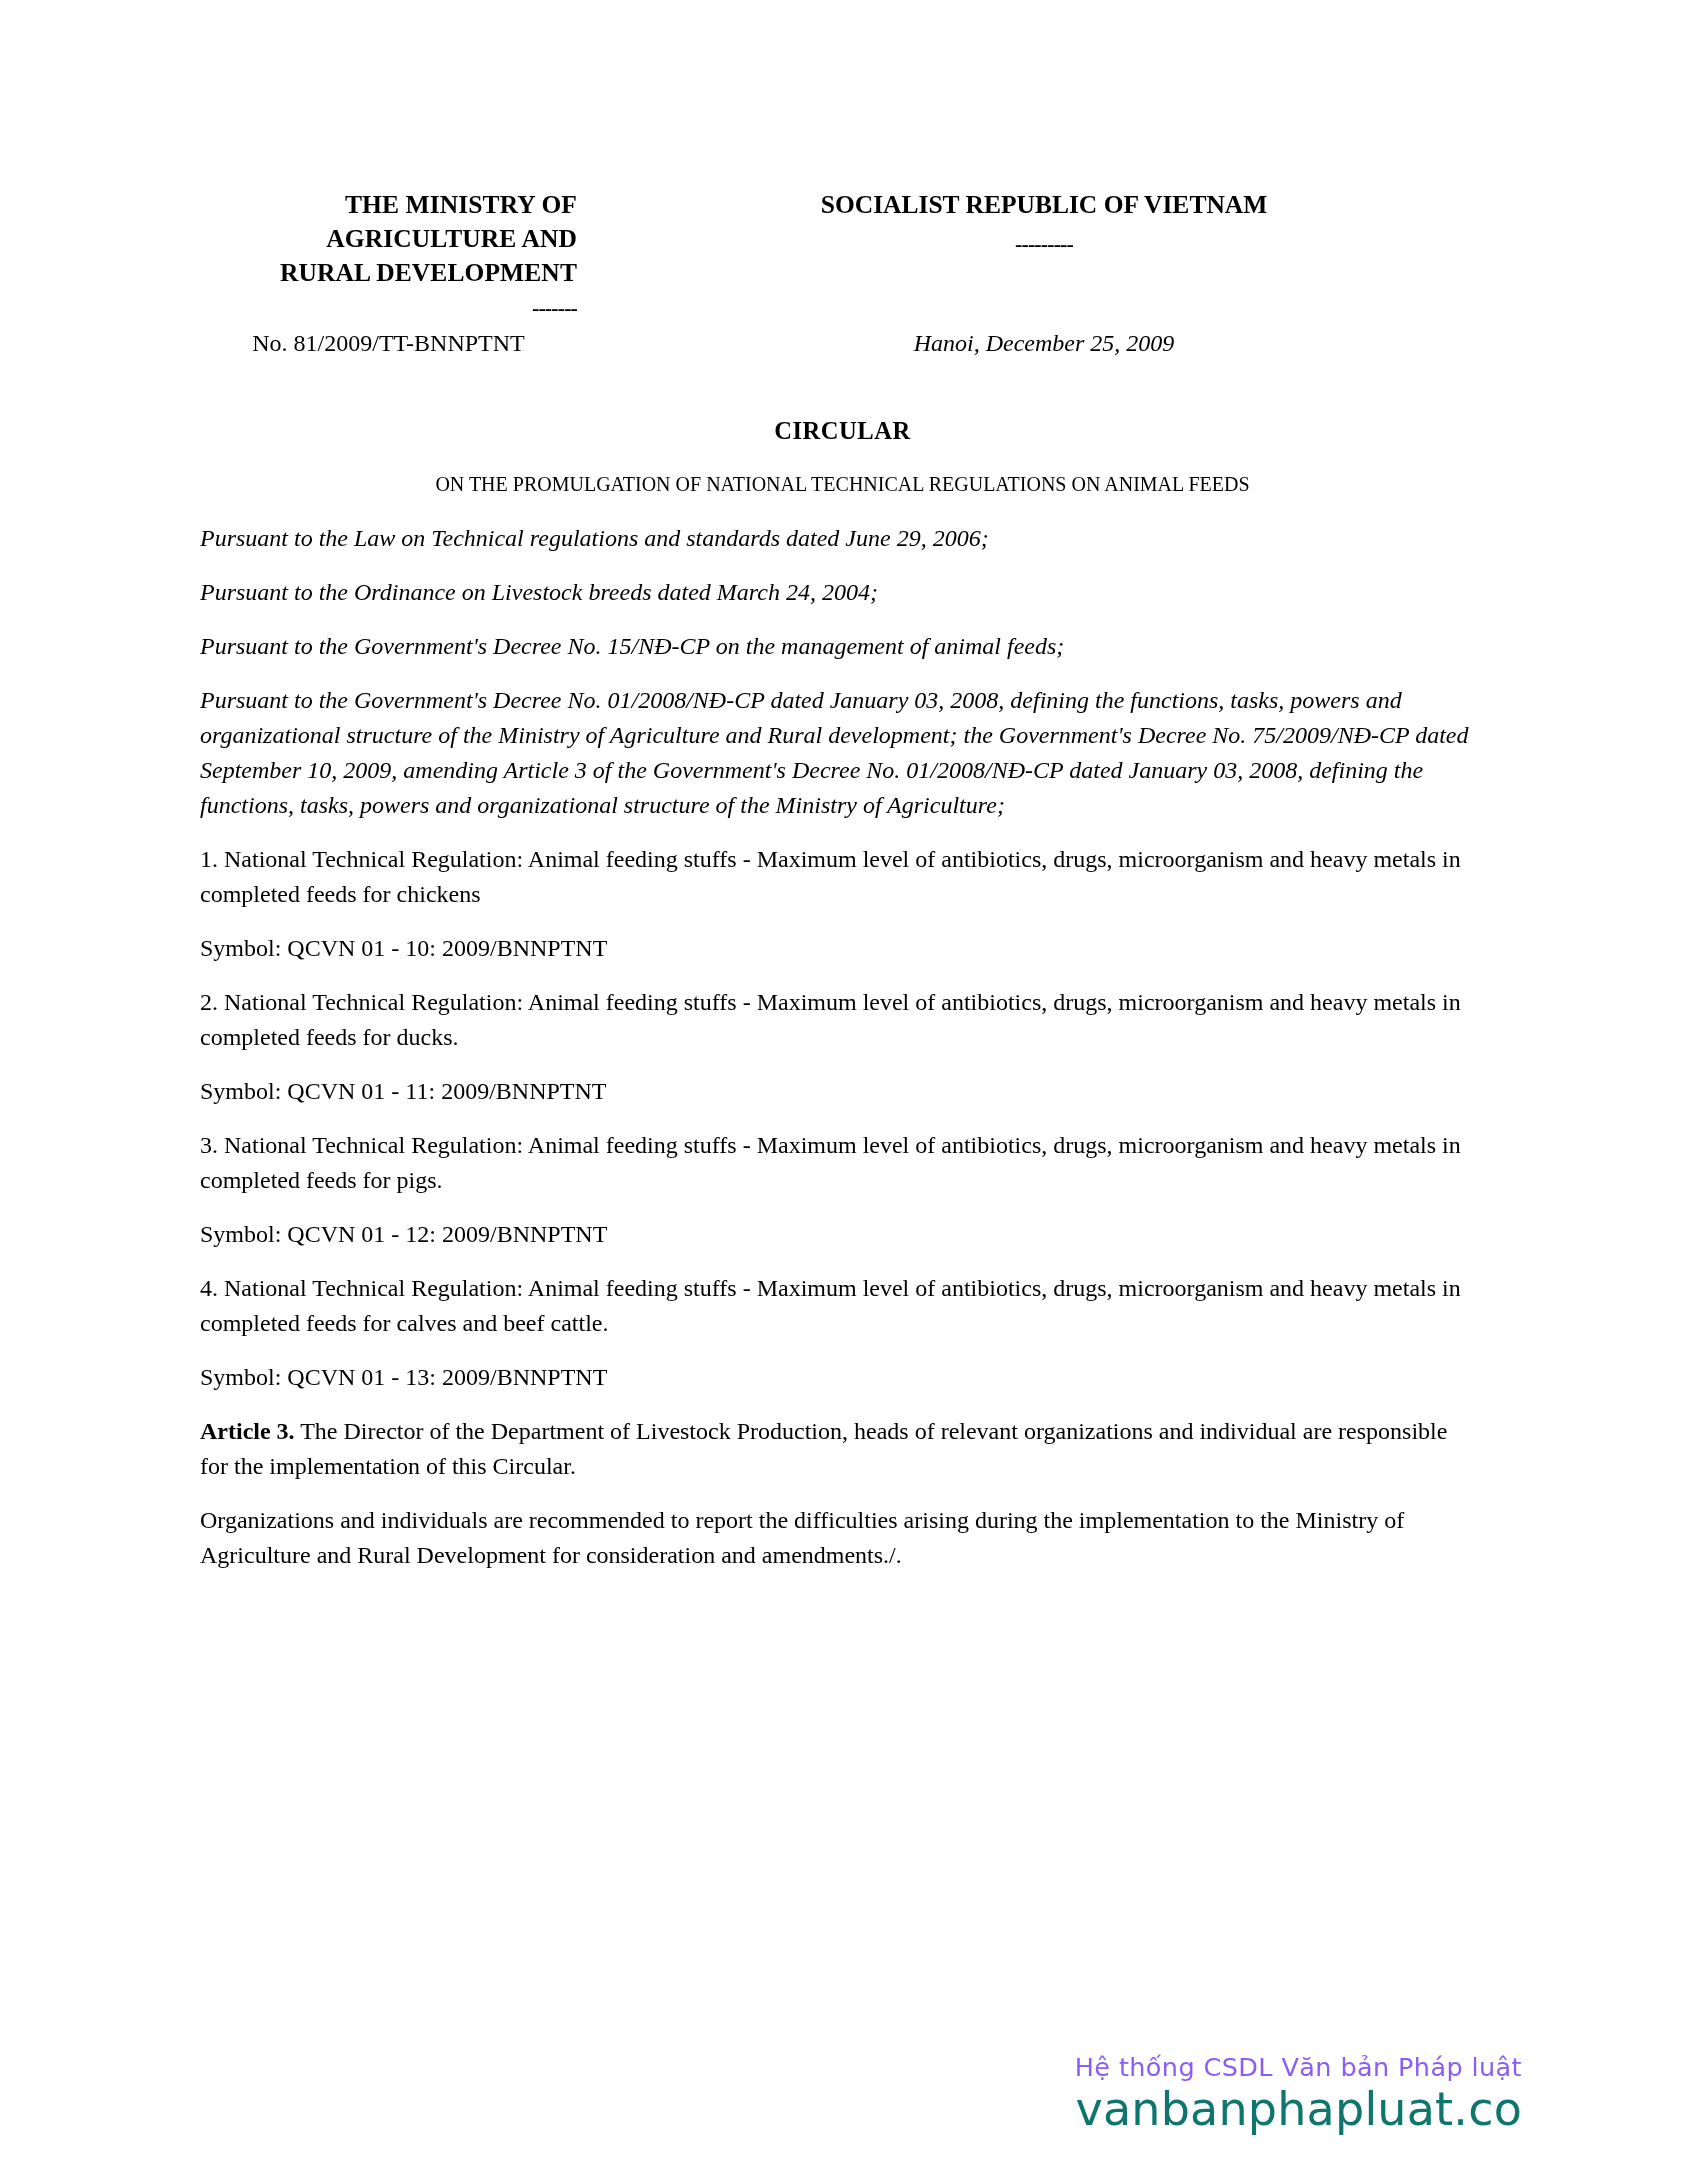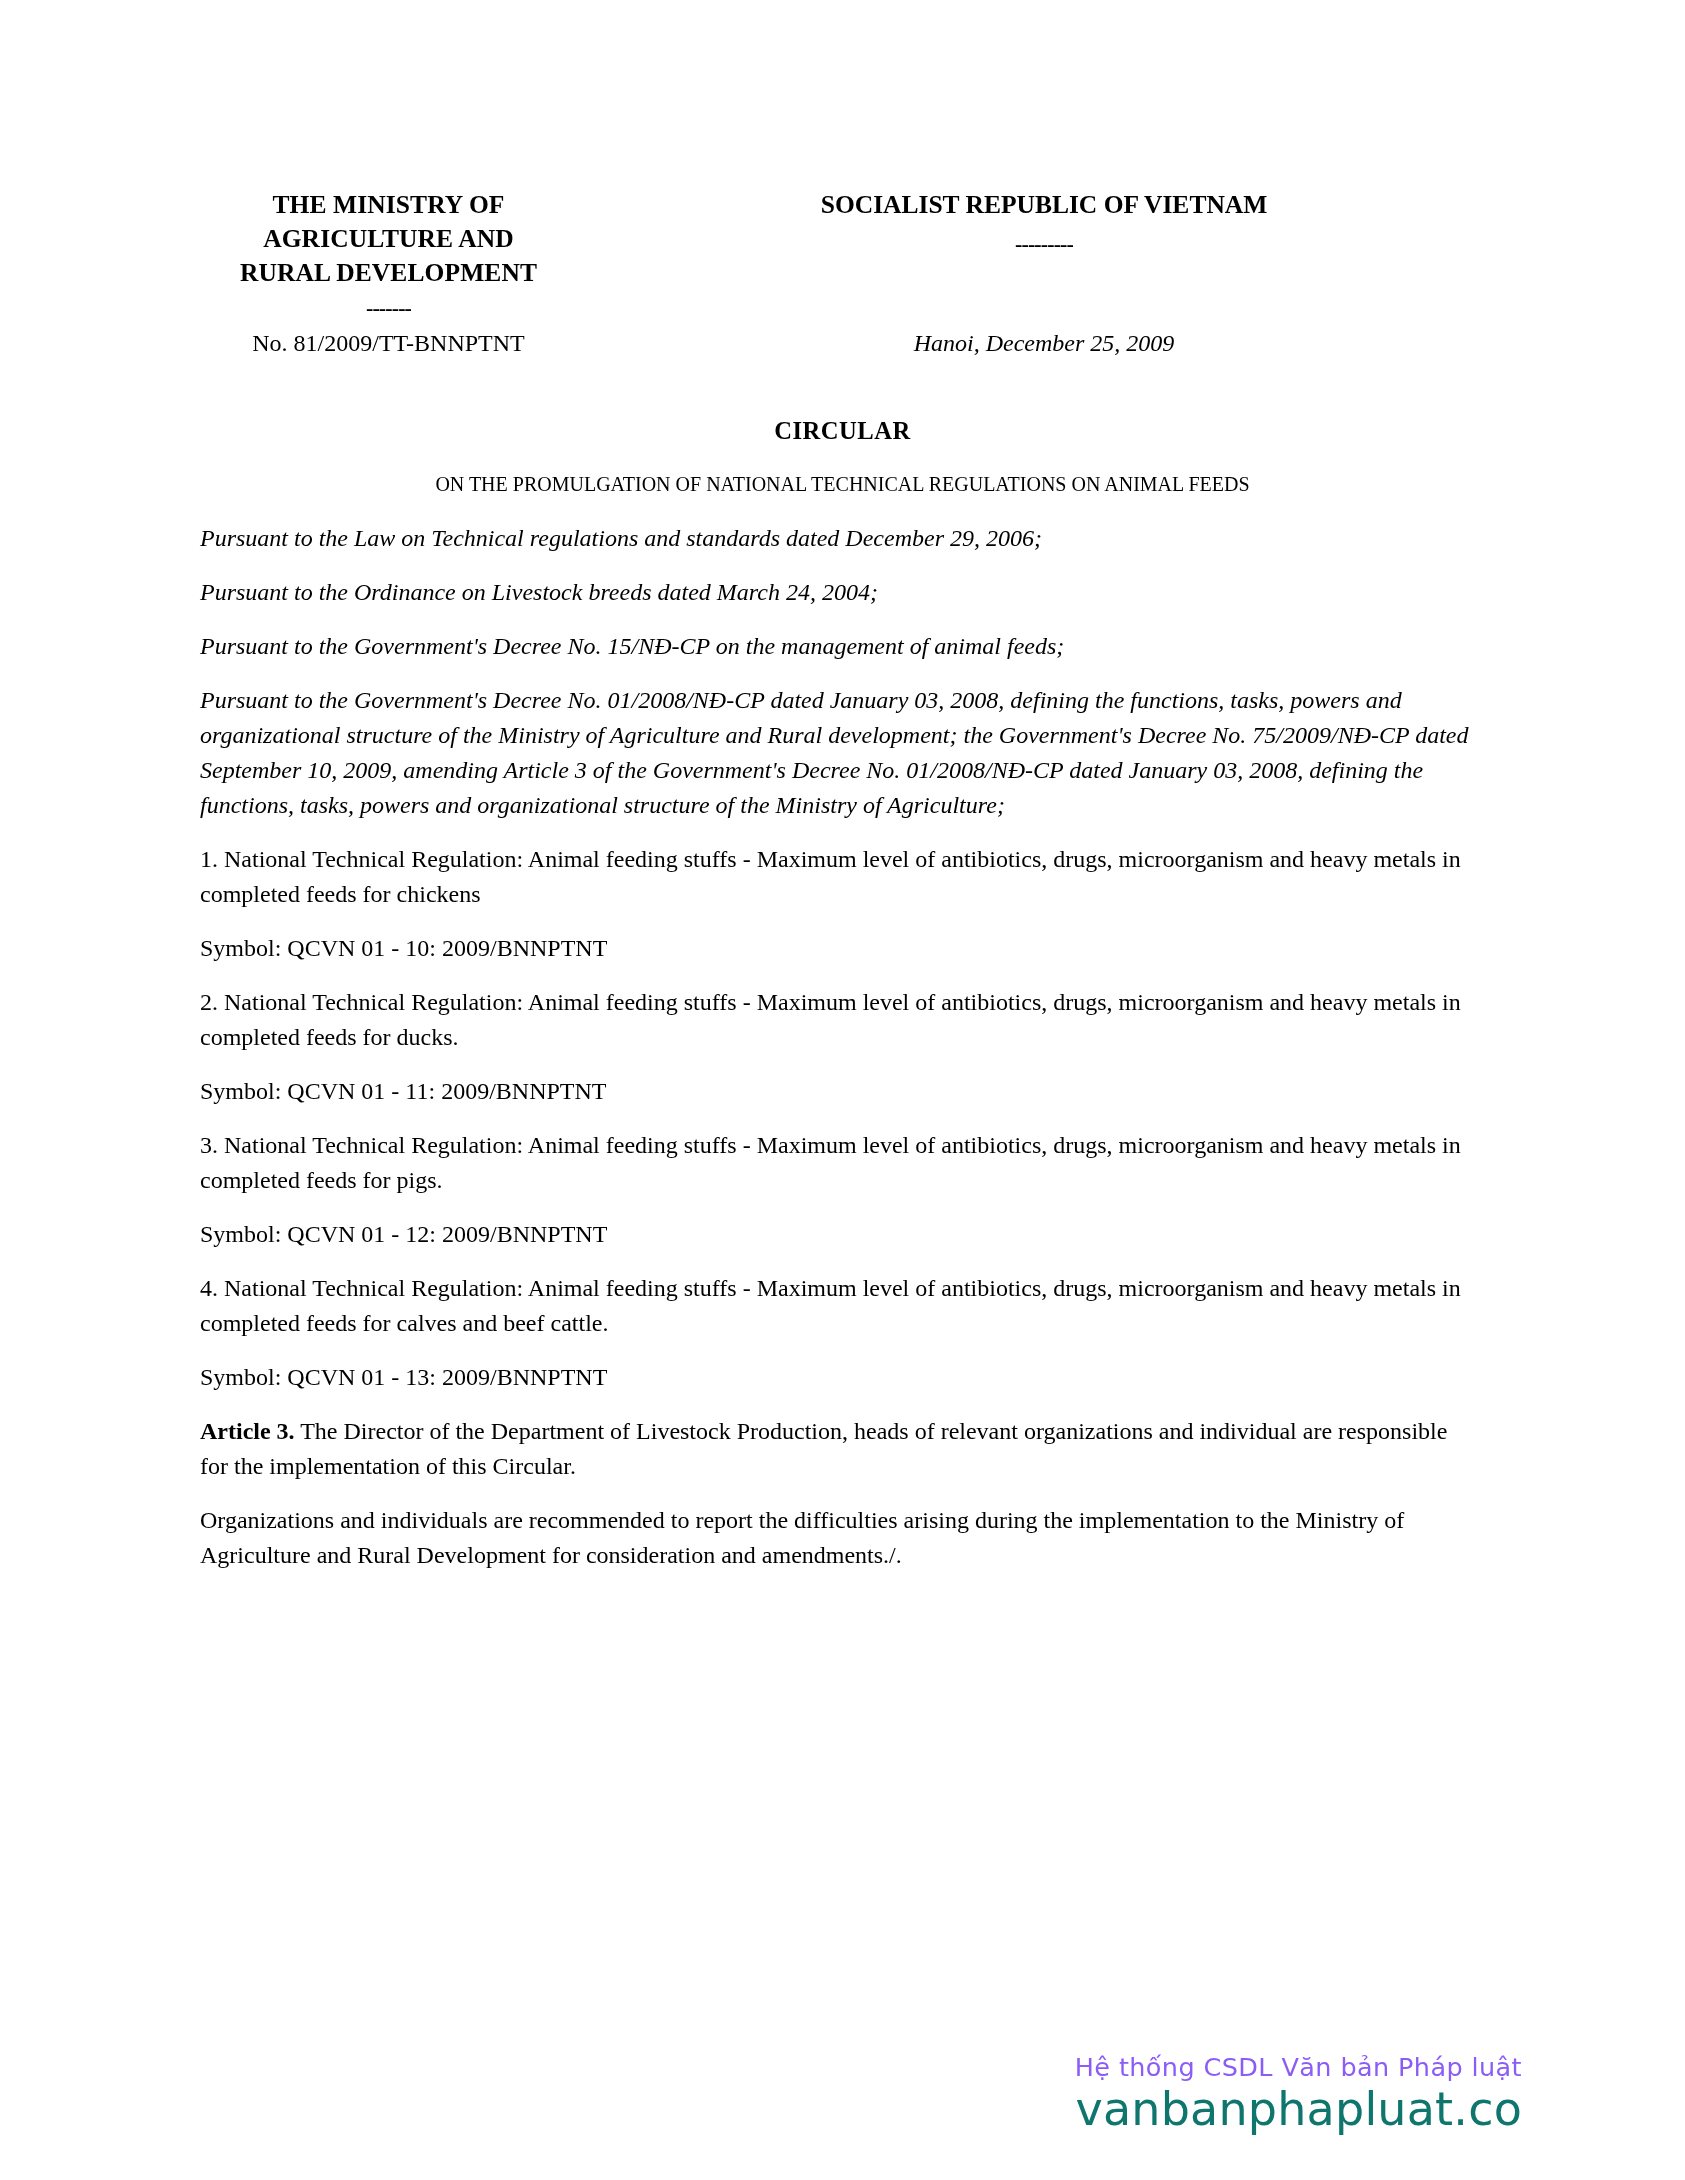--- a/index.html
+++ b/index.html
@@ -28,21 +28,21 @@
   .doc-header {
     display: flex;
     flex-direction: row;
     align-items: flex-start;
     padding-top: 188px;
     padding-left: 200px;
     padding-right: 200px;
   }
   .header-col-left {
     width: 377px;
-    text-align: center;
+    text-align: right;
     flex: 0 0 auto;
   }
   .header-col-right {
     flex: 1 1 auto;
     text-align: center;
     padding-left: 26px;
   }
   .org-name {
     font-weight: bold;
     font-size: 25.5px;
@@ -174,21 +174,21 @@
   <div class="numdate-row">
     <div class="doc-number">No. 81/2009/TT-BNNPTNT</div>
     <div class="doc-place-date">Hanoi, December 25, 2009</div>
   </div>
 
   <div class="doc-type">CIRCULAR</div>
   <div class="doc-subject">ON THE PROMULGATION OF NATIONAL TECHNICAL REGULATIONS ON ANIMAL FEEDS</div>
 
   <div class="body-block">
 
-    <p class="para italic">Pursuant to the Law on Technical regulations and standards dated December 29, 2006;</p>
+    <p class="para italic">Pursuant to the Law on Technical regulations and standards dated June 29, 2006;</p>
     <p class="para italic">Pursuant to the Ordinance on Livestock breeds dated March 24, 2004;</p>
     <p class="para italic">Pursuant to the Government's Decree No. 15/NĐ-CP on the management of animal feeds;</p>
     <p class="para italic">Pursuant to the Government's Decree No. 01/2008/NĐ-CP dated January 03, 2008, defining the functions, tasks, powers and organizational structure of the Ministry of Agriculture and Rural development; the Government's Decree No. 75/2009/NĐ-CP dated September 10, 2009, amending Article 3 of the Government's Decree No. 01/2008/NĐ-CP dated January 03, 2008, defining the functions, tasks, powers and organizational structure of the Ministry of Agriculture;</p>
 
 
     <p class="para">1. National Technical Regulation: Animal feeding stuffs - Maximum level of antibiotics, drugs, microorganism and heavy metals in completed feeds for chickens</p>
     <p class="para">Symbol: QCVN 01 - 10: 2009/BNNPTNT</p>
 
     <p class="para">2. National Technical Regulation: Animal feeding stuffs - Maximum level of antibiotics, drugs, microorganism and heavy metals in completed feeds for ducks.</p>
     <p class="para">Symbol: QCVN 01 - 11: 2009/BNNPTNT</p>

